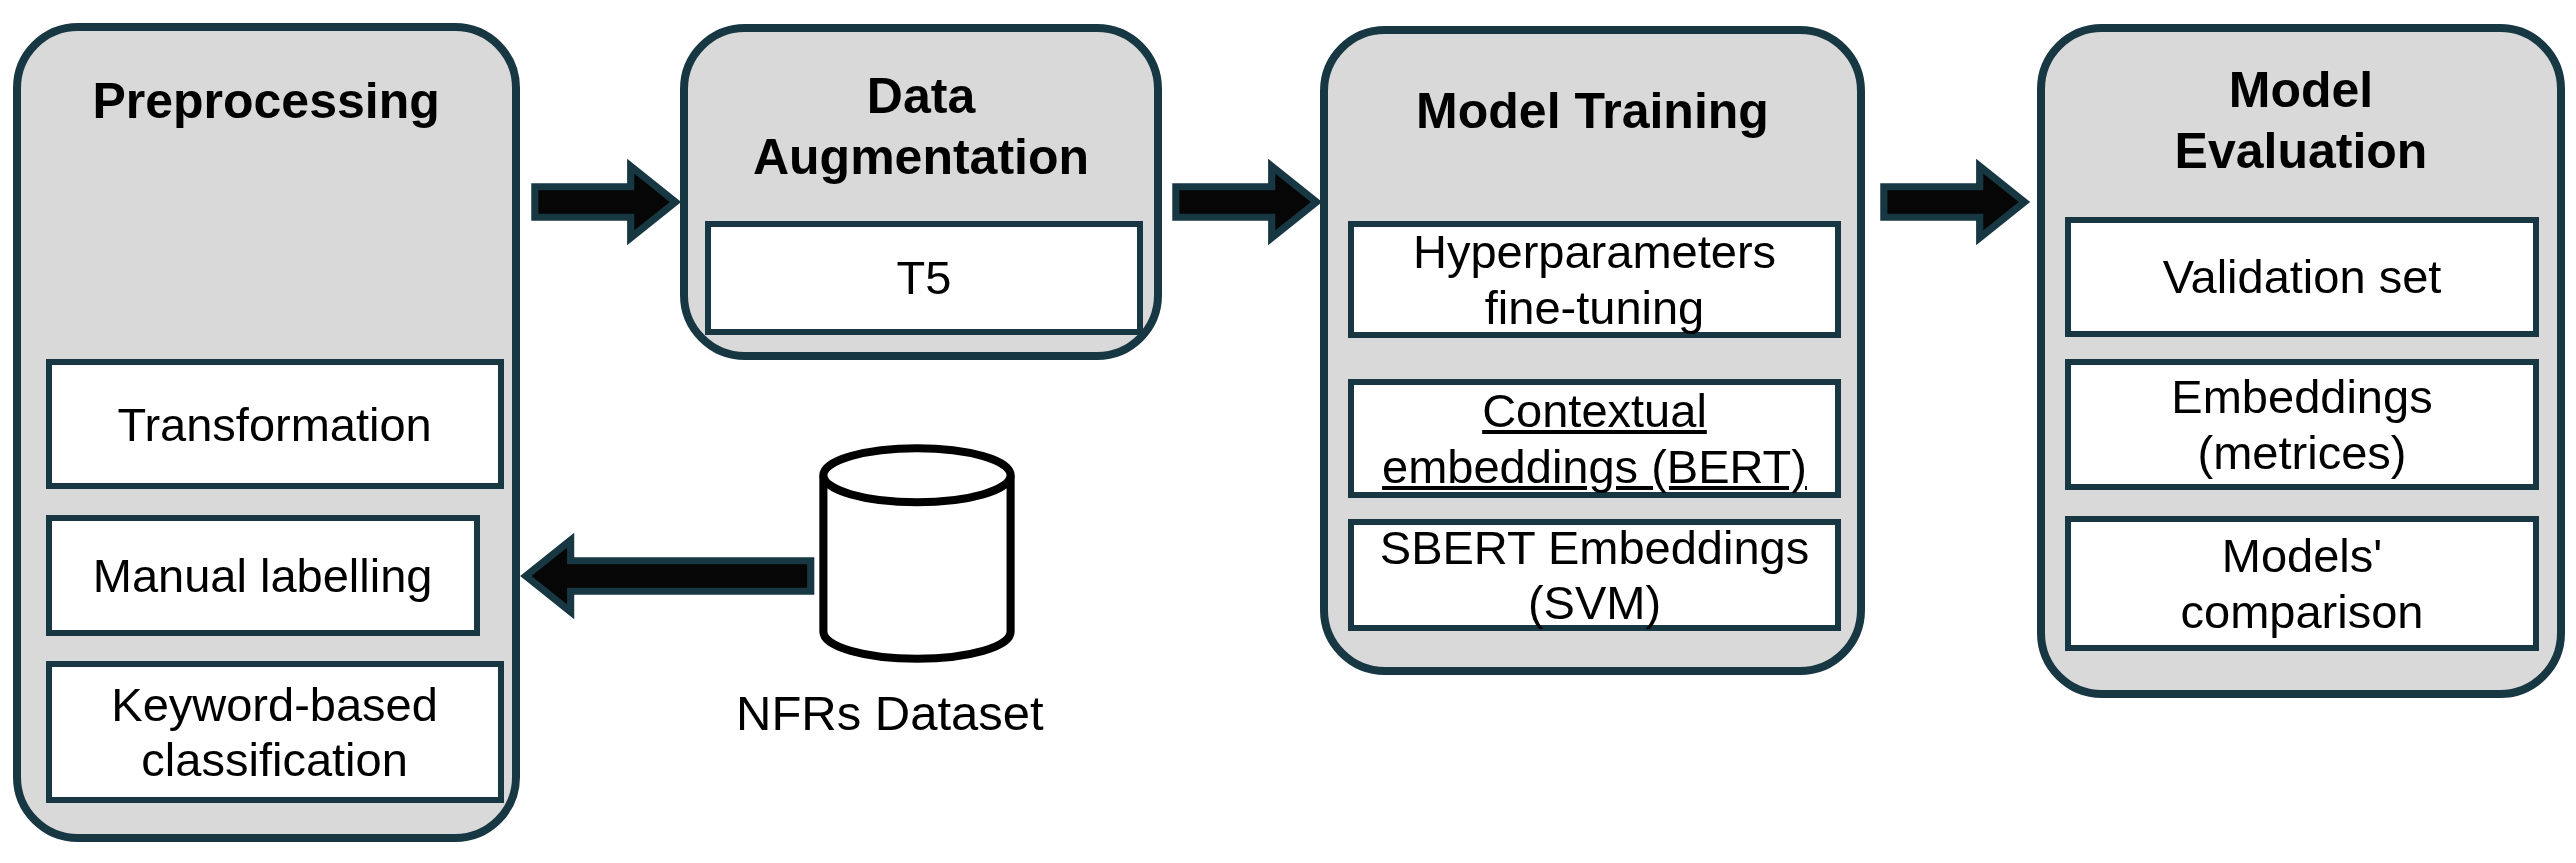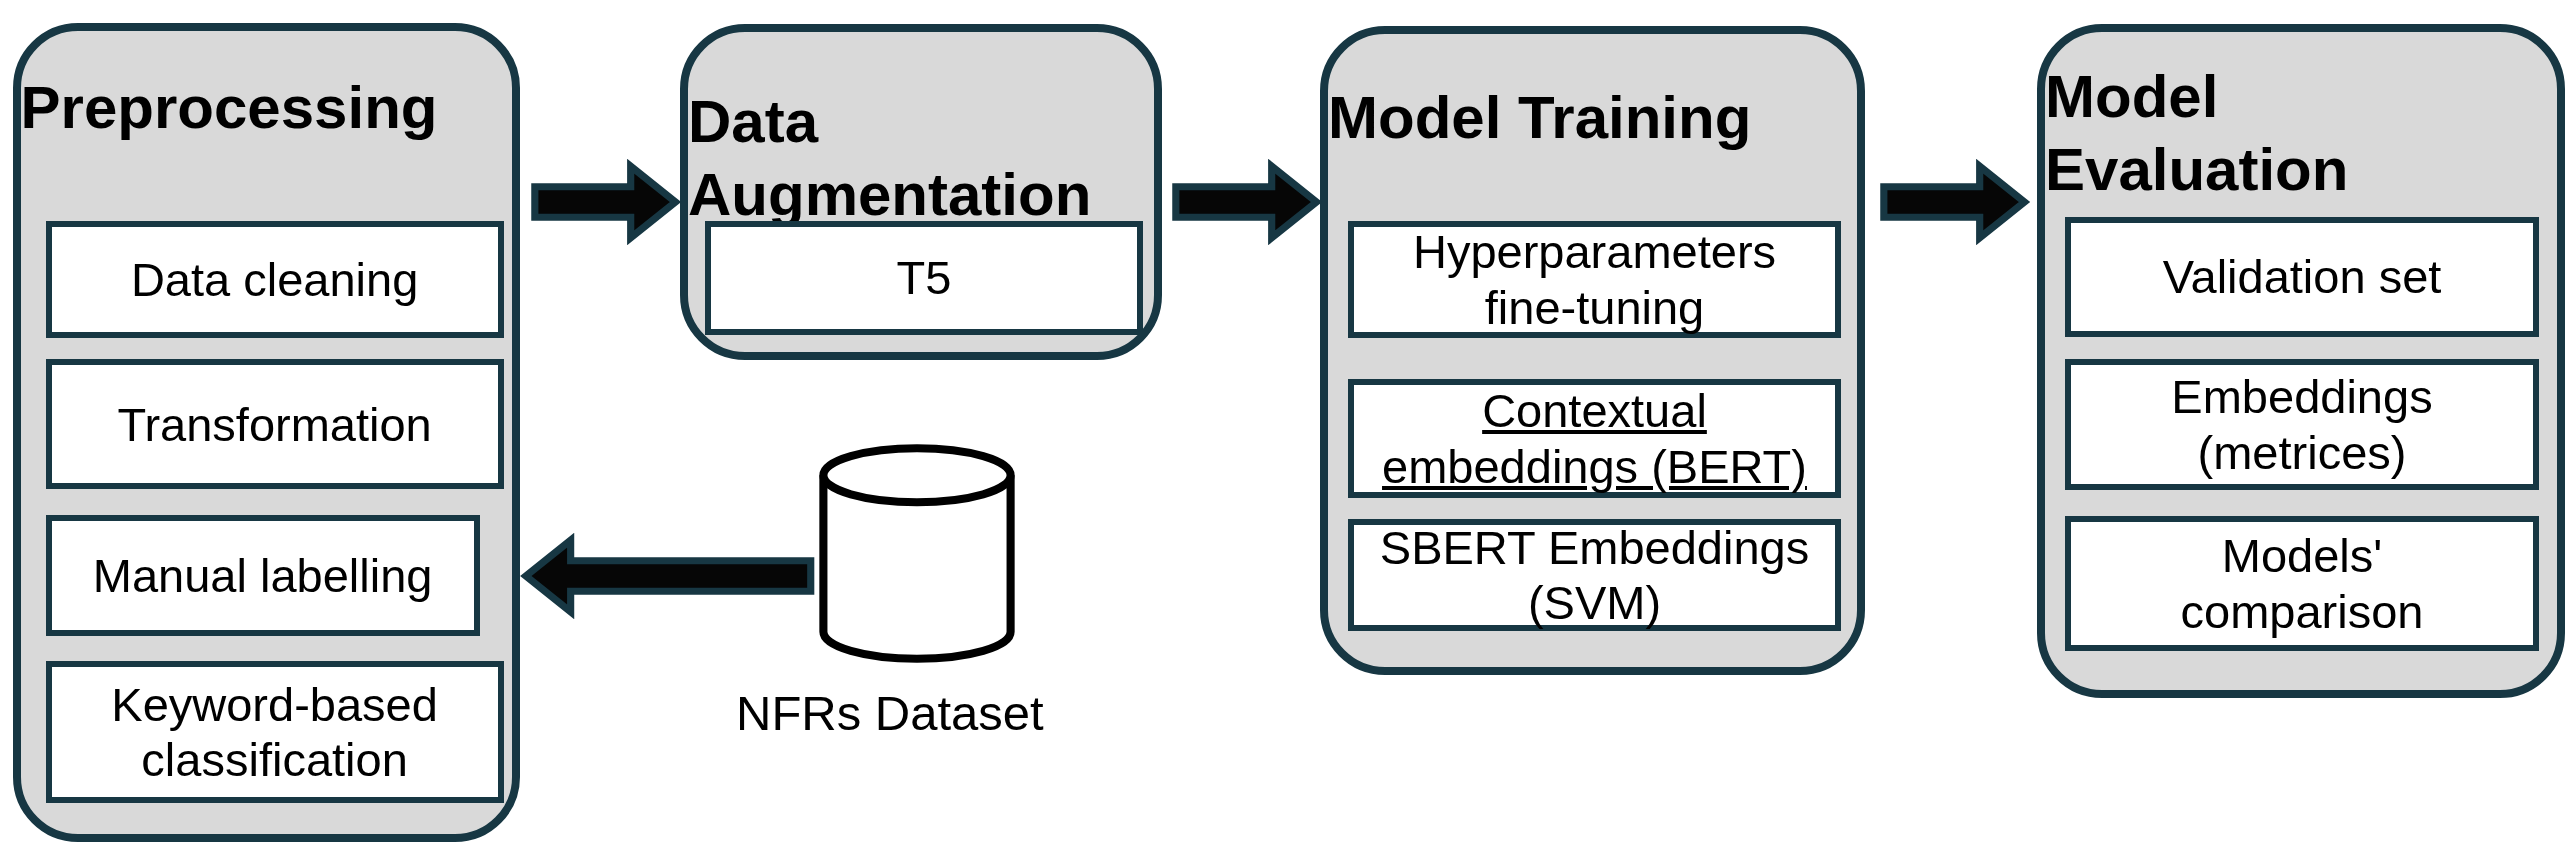--- a/index.html
+++ b/index.html
@@ -8,43 +8,43 @@
 
   .stage{
     position:absolute;
     background:#d9d9d9;
     border:8px solid #173743;
     border-radius:65px;
     box-sizing:border-box;
   }
   .stage-title{
     position:absolute;left:0;right:0;
-    text-align:left;
+    text-align:center;
     font-weight:bold;
-    font-size:60px;
+    font-size:50px;
     line-height:1.22;
     color:#000;
     white-space:pre-line;
   }
   .item{
     position:absolute;
     background:#ffffff;
     border:6.3px solid #173743;
     box-sizing:border-box;
     display:flex;align-items:center;justify-content:center;
     text-align:center;
     font-size:47px;
     line-height:1.18;
     white-space:pre-line;
   }
 
   #stage-0{left:12.6px;top:23.4px;width:507px;height:819px;}
   #stage-0 .stage-title{top:40px;}
   #stage-1{left:680px;top:24px;width:482px;height:336px;}
-  #stage-1 .stage-title{top:34px;margin-top:19px;}
+  #stage-1 .stage-title{top:34px;}
   #stage-2{left:1320px;top:26px;width:545px;height:649px;padding-left:40px;}
   #stage-2 .stage-title{top:47px;}
   #stage-3{left:2037px;top:24px;width:528px;height:674px;}
   #stage-3 .stage-title{top:28px;}
 
   .arrow{position:absolute;}
   .ds-label{
     position:absolute;
     left:736px;top:685px;width:360px;
     text-align:left;
@@ -52,21 +52,20 @@
     color:#000;
   }
 </style>
 </head>
 <body>
 
 <div class="canvas">
 
   <div class="stage" id="stage-0">
     <div class="stage-title">Preprocessing</div>
-    <div class="item" style="left:25px;top:190px;width:458px;height:117px;">Data cleaning</div>
     <div class="item" style="left:25px;top:328px;width:458px;height:130px;">Transformation</div>
     <div class="item" style="left:25px;top:484px;width:434px;height:121px;">Manual labelling</div>
     <div class="item" style="left:25px;top:630px;width:458px;height:142px;">Keyword-based
 classification</div>
   </div>
 
   <div class="stage" id="stage-1">
     <div class="stage-title">Data
 Augmentation</div>
     <div class="item" style="left:17px;top:189px;width:438px;height:114px;">T5</div>

